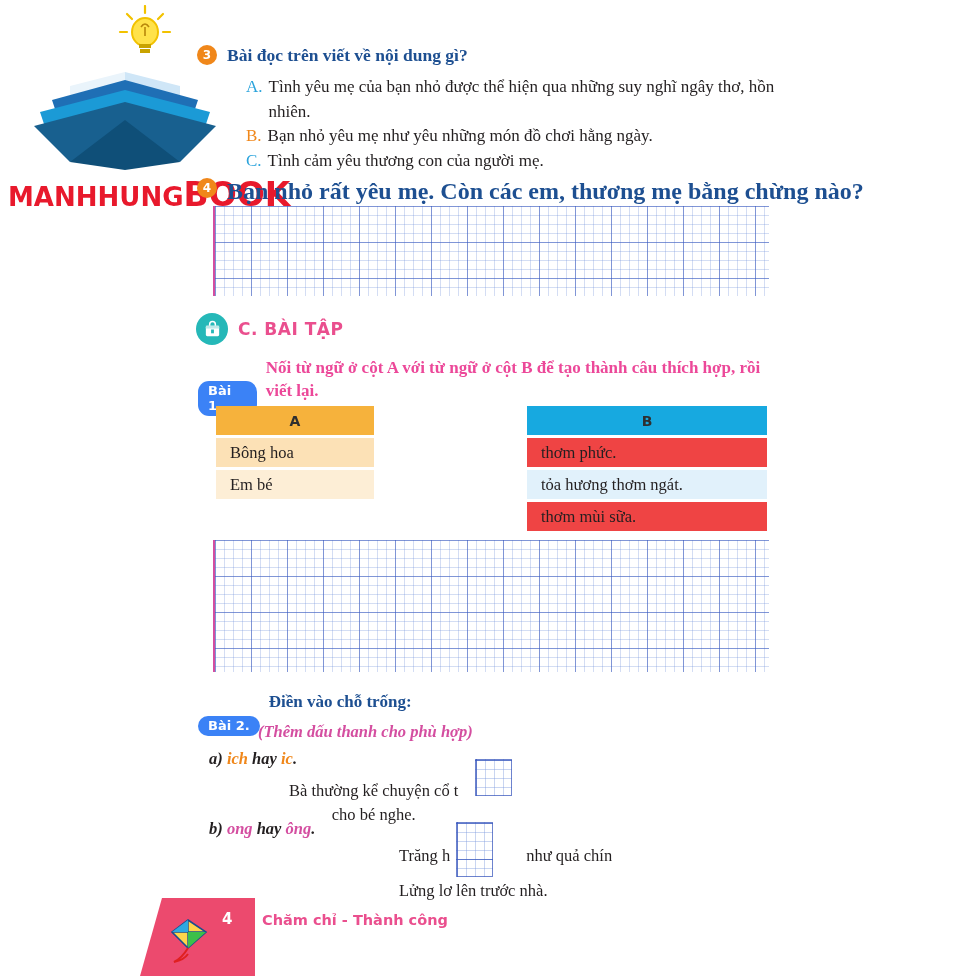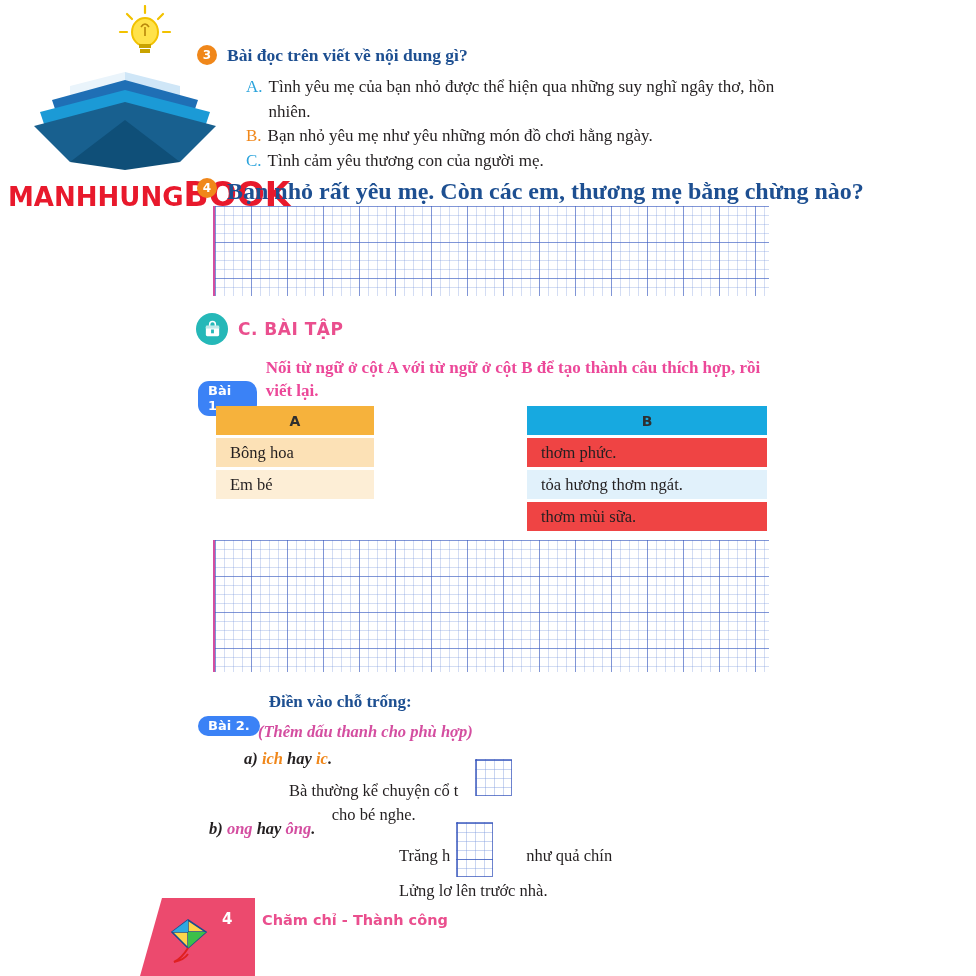--- a/index.html
+++ b/index.html
@@ -110,21 +110,21 @@
   .colB .cell:nth-child(odd) { background:#e1f1fb; }
 
   
   .bai2 { position:absolute; left:198px; top:692px; display:flex; gap:9px; align-items:flex-start; }
   .bai2 .txt { font-weight:bold; font-size:17px; color:#1d4f91; }
   .hint {
     position:absolute; left:258px; top:722px;
     font-style:italic; font-size:16.5px; color:#d44ea0; font-weight:bold;
   }
 
-  .item-a { position:absolute; left:209px; top:749px; font-size:16.5px;margin-left:35px; }
+  .item-a { position:absolute; left:209px; top:749px; font-size:16.5px; }
   .item-b { position:absolute; left:209px; top:819px; font-size:16.5px; }
   .item-a b, .item-b b { font-style:italic; }
   .hl-o { color:#f0871a; font-style:italic; font-weight:bold; }
   .hl-p { color:#d44ea0; font-style:italic; font-weight:bold; }
 
   .line-a { position:absolute; left:289px; top:781px; font-size:16.5px; display:flex; align-items:center; gap:2px;flex-direction:column;}
   .line-b1 { position:absolute; left:399px; top:846px; font-size:16.5px; display:flex; align-items:center; gap:12px;}
   .line-b2 { position:absolute; left:399px; top:881px; font-size:16.5px; }
 
   .minigrid {

